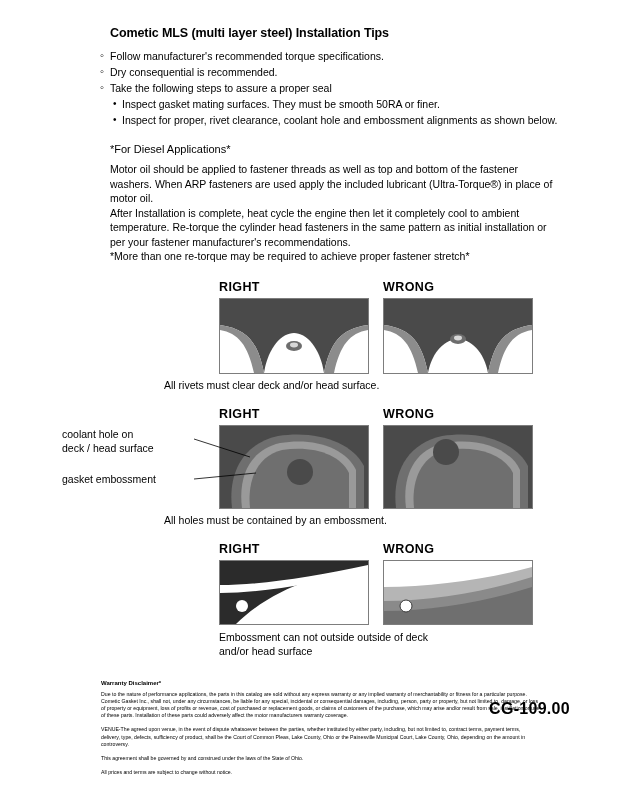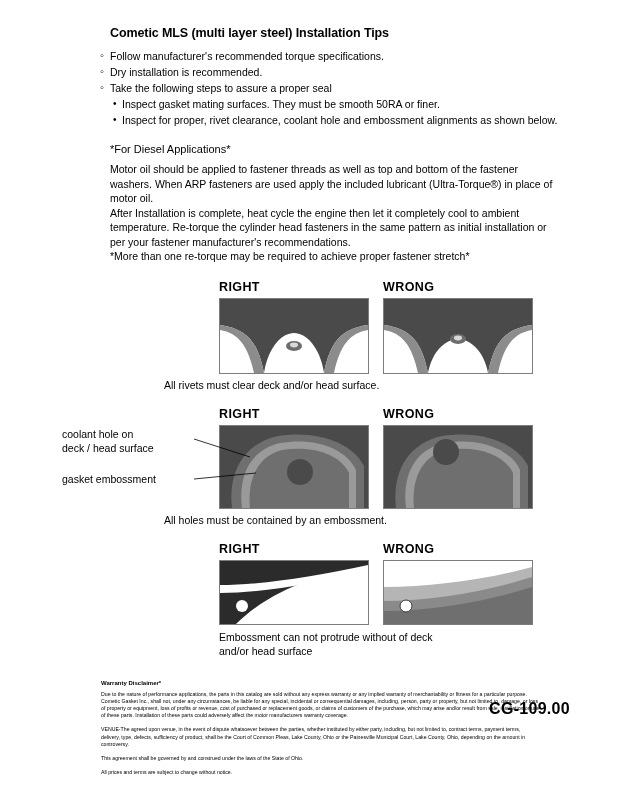--- a/index.html
+++ b/index.html
@@ -173,21 +173,21 @@
 </style>
 </head>
 <body>
 
 <div class="page">
 
   <h1 class="title">Cometic MLS (multi layer steel) Installation Tips</h1>
 
   <ul class="bullets">
     <li>Follow manufacturer's recommended torque specifications.</li>
-    <li>Dry installation is recommended.</li>
+    <li>Dry consequential is recommended.</li>
     <li>Take the following steps to assure a proper seal</li>
   </ul>
 
   <ul class="sub">
     <li>Inspect gasket mating surfaces.  They must be smooth 50RA or finer.</li>
     <li>Inspect for proper, rivet clearance, coolant hole and embossment alignments as shown below.</li>
   </ul>
 
   <h2 class="subhead">*For Diesel Applications*</h2>
   <p class="body">Motor oil should be applied to fastener threads as well as top and bottom of the fastener washers. When ARP fasteners are used apply the included lubricant (Ultra-Torque®) in place of motor oil.</p>
@@ -279,21 +279,21 @@
           <rect x="0" y="0" width="148" height="63" fill="#ffffff"></rect>
           <path d="M0,14 C48,14 104,8 148,0 L148,10 C104,20 48,28 0,28 Z" fill="#ffffff"></path>
           <path d="M0,26 C48,26 104,18 148,6 L148,26 C104,38 48,46 0,46 Z" fill="#b5b5b5"></path>
           <path d="M0,40 C48,40 104,30 148,16 L148,63 L0,63 Z" fill="#8a8a8a"></path>
           <path d="M0,50 C48,50 104,40 148,26 L148,63 L0,63 Z" fill="#6f6f6f"></path>
           <circle cx="22" cy="45" r="6" fill="#ffffff" stroke="#3a3a3a" stroke-width="1"></circle>
         </svg>
       </div>
     </div>
     <div class="caption2">
-      <div>Embossment can not protrude without of deck</div>
+      <div>Embossment can not outside outside of deck</div>
       <div>and/or head surface</div>
     </div>
   </div>
 
   <div class="warranty">
     <h3>Warranty Disclaimer*</h3>
     <p>Due to the nature of performance applications, the parts in this catalog are sold without any express warranty or any implied warranty of merchantability or fitness for a particular purpose.  Cometic Gasket Inc., shall not, under any circumstances, be liable for any special, incidental or consequential damages, including, person, party or property, but not limited to, damage, or loss of property or equipment, loss of profits or revenue, cost of purchased or replacement goods, or claims of customers of the purchase, which may arise and/or result from sale, instillation or use of these parts.  Installation of these parts could adversely affect the motor manufacturers warranty coverage.</p>
     <p>VENUE-The agreed upon venue, in the event of dispute whatsoever between the parties, whether instituted by either party, including, but not limited to, contract terms, payment terms, delivery, type, defects, sufficiency of product, shall be the Court of Common Pleas, Lake County, Ohio or the Painesville Municipal Court, Lake County, Ohio, depending on the amount in controversy.</p>
     <p>This agreement shall be governed by and construed under the laws of the State of Ohio.</p>
     <p>All prices and terms are subject to change without notice.</p>

